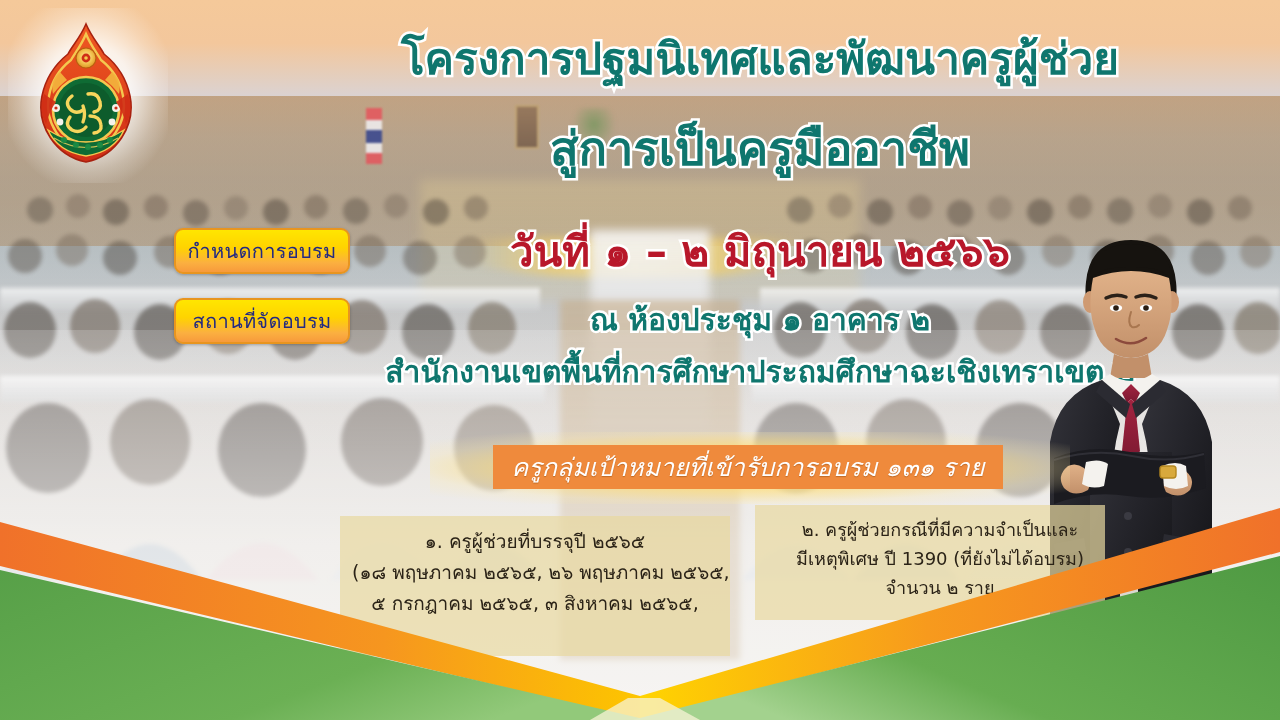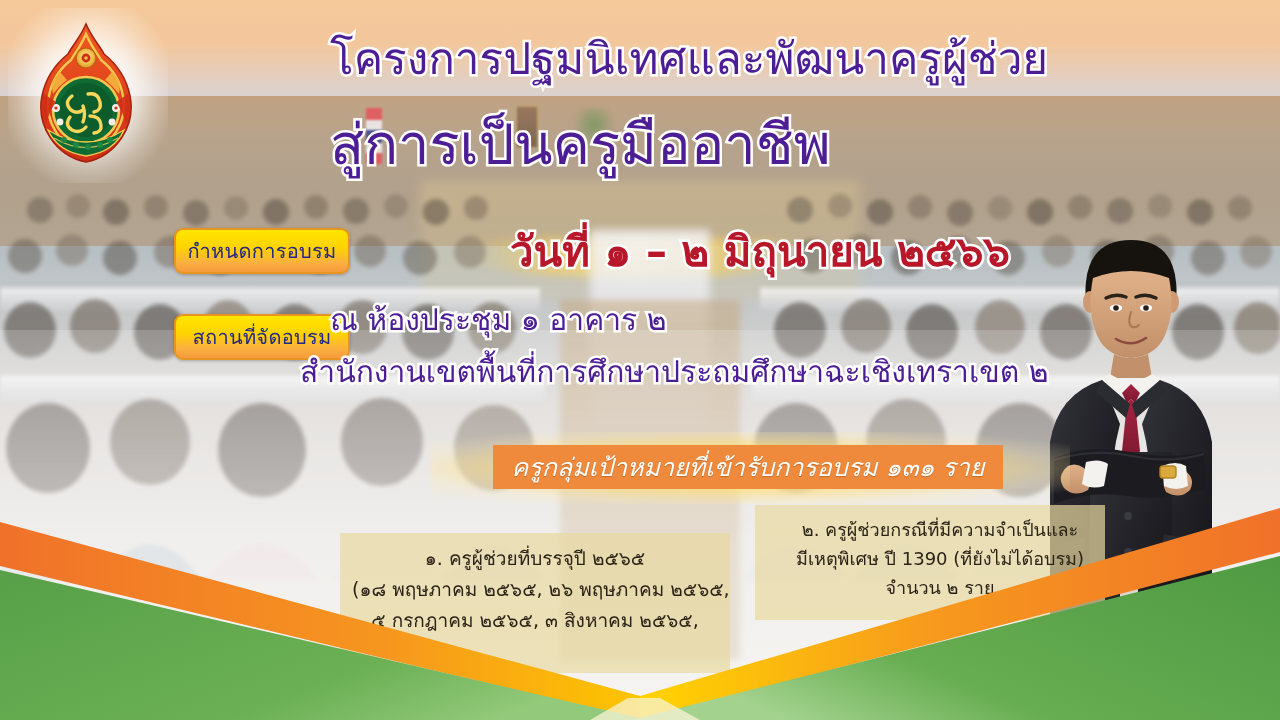--- a/index.html
+++ b/index.html
@@ -146,39 +146,40 @@
   }
   .btn span {
     font-size: 20px;
     color: #232a82;
     font-weight: 500;
     letter-spacing: .3px;
     white-space: nowrap;
   }
   #btn-pr       { top: 128px; }
   #btn-schedule { top: 228px; justify-content: center; }
-  #btn-venue    { top: 298px; margin-top: 16px; }
+  #btn-venue    { top: 298px; }
 
   
   .headline {
     position: absolute;
-    font-weight: 400;
+    text-align: center;
+    font-weight: 700;
     white-space: nowrap;
-    color: #4c1d95;
+    color: #0f766e;
     -webkit-text-stroke: 5px #ffffff;
     paint-order: stroke fill;
   }
   #title-1 {
     left: 330px; top: 36px; width: 860px;
     font-size: 44px;
     line-height: 1.05;
   }
   #title-2 {
-    left: 330px; top: 116px; width: 860px;
-    font-size: 56px;
+    left: 330px; top: 124px; width: 860px;
+    font-size: 47px;
     line-height: 1.05;
   }
   #date-line {
     position: absolute;
     left: 330px; top: 218px; width: 860px;
     text-align: center;
     font-size: 42px;
     font-weight: 700;
     white-space: nowrap;
     color: #b8172a;
@@ -220,21 +221,21 @@
 
   
   .info-box {
     position: absolute;
     background: rgba(232,216,160,0.70);
     text-align: center;
     color: #2b2317;
     padding: 10px 12px;
   }
   #info-left {
-    left: 340px; top: 533px;
+    left: 340px; top: 516px;
     width: 390px; height: 140px;
   }
   #info-right {
     left: 755px; top: 505px;
     width: 350px; height: 115px; padding-left: 32px;
   }
   .info-box p {
     font-size: 19px;
     line-height: 1.62;
     white-space: nowrap;

